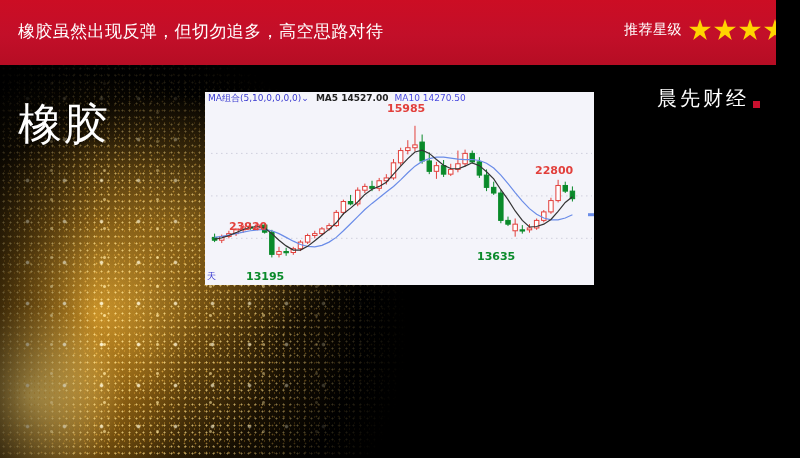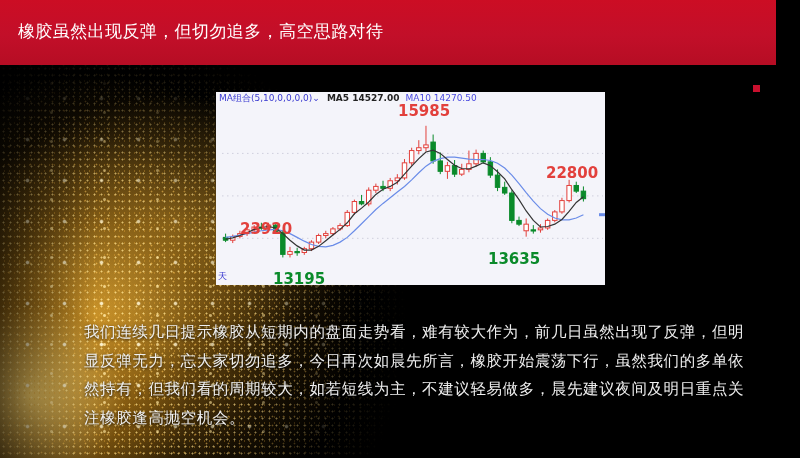--- a/index.html
+++ b/index.html
@@ -86,36 +86,36 @@
 
   
   .brand{
     position:absolute;right:16px;top:85px;display:flex;align-items:flex-end;gap:4px;z-index:8;
   }
   .brand-name{font-size:20px;color:#ffffff;letter-spacing:3px;}
   .brand-dot{width:7px;height:7px;background:#c8102e;display:inline-block;margin-bottom:4px;}
 
   
   .chart-panel{
-    position:absolute;left:216px;top:92px;width:389px;height:193px;
+    position:absolute;left:205px;top:92px;width:389px;height:193px;
     background:#f4f4fa;z-index:9;overflow:hidden;
   }
   .chart-header{
     position:absolute;left:3px;top:0px;height:13px;line-height:13px;
     white-space:nowrap;font-size:9px;
     font-family:"DejaVu Sans","Liberation Sans",sans-serif;
   }
   .chart-header .ma-combo{color:#3a3ad0;}
   .chart-header .ma5{color:#222;margin-left:7px;font-weight:bold;}
   .chart-header .ma10{color:#4a4ae0;margin-left:6px;}
   .chart-svg{position:absolute;left:0;top:0;}
   .axis-day{
     position:absolute;left:2px;bottom:2px;font-size:9px;color:#3a3ad0;
   }
-  .clabel{position:absolute;font-size:15px;white-space:nowrap;font-weight:bold;}
+  .clabel{position:absolute;font-size:11px;white-space:nowrap;font-weight:bold;}
   .clabel.up{color:#e2403c;}
   .clabel.dn{color:#0a8a2a;}
 
   
   .body-copy{
     position:absolute;left:84px;top:318px;width:672px;z-index:8;
     font-size:15.5px;line-height:28.5px;color:#efefef;letter-spacing:.6px;
     text-shadow:0 1px 3px rgba(0,0,0,.85);
   }
   .body-copy p{margin:0;}
@@ -128,24 +128,35 @@
   <div class="glitter">
     <div class="g1"></div>
     <div class="g2"></div>
     <div class="g3"></div>
     <div class="g4"></div>
     <div class="vig"></div>
   </div>
 
   <div class="header-band">
     <div class="header-title">橡胶虽然出现反弹，但切勿追多，高空思路对待</div>
-  </div>
-
+    <div class="rating-wrap">
+      <span class="rating-label">推荐星级</span>
+      <span class="stars">
+        <i class="star"></i>
+        <i class="star"></i>
+        <i class="star"></i>
+        <i class="star"></i>
+      </span>
+    </div>
+  </div>
+
+  <div class="big-title">橡胶</div>
 
   <div class="brand">
+    <span class="brand-name">晨先财经</span>
     <span class="brand-dot"></span>
   </div>
 
   <div class="chart-panel">
     <div class="chart-header">
       <span class="ma-combo">MA组合(5,10,0,0,0,0)</span><span class="ma-combo">⌄</span><span class="ma5"><span>MA5</span> <span>14527.00</span></span><span class="ma10"><span>MA10</span> <span>14270.50</span></span>
     </div>
     <svg class="chart-svg" id="chart-svg" width="389" height="193">
         <line x1="6" x2="387" y1="146.3" y2="146.3" stroke="#cfcfdd" stroke-width="1" stroke-dasharray="1.5 3.5"></line>
         <line x1="6" x2="387" y1="103.9" y2="103.9" stroke="#cfcfdd" stroke-width="1" stroke-dasharray="1.5 3.5"></line>
@@ -254,22 +265,19 @@
         <rect x="365.20" y="99.14" width="4.44" height="7.55" fill="#0a8a2a" stroke="#0a8a2a" stroke-width="1"></rect>
         <polyline points="9.58,145.38 16.74,144.44 23.89,143.03 31.05,141.61 38.21,140.19 45.36,138.78 52.52,137.83 59.68,137.36 66.83,138.78 73.99,141.61 81.15,145.38 88.30,149.16 95.46,152.46 102.62,154.35 109.77,154.82 116.93,153.41 124.09,150.10 131.25,145.38 138.40,138.78 145.56,131.70 152.72,124.62 159.87,117.54 167.03,111.41 174.19,105.75 181.34,100.08 188.50,94.42 195.66,87.82 202.81,80.74 209.97,74.13 217.13,69.41 224.28,66.58 231.44,65.17 238.60,65.17 245.75,66.11 252.91,67.05 260.07,67.53 267.23,67.53 274.38,68.47 281.54,71.30 288.70,76.02 295.85,83.10 303.01,91.59 310.17,100.56 317.32,109.05 324.48,116.60 331.64,122.26 338.79,126.04 345.95,127.93 353.11,127.93 360.26,126.04 367.42,122.73" fill="none" stroke="#6a8ce8" stroke-width="1.2"></polyline>
         <polyline points="9.58,147.27 16.74,145.86 23.89,143.50 31.05,140.67 38.21,137.36 45.36,135.47 52.52,134.53 59.68,135.95 66.83,141.61 73.99,148.22 81.15,153.88 88.30,158.13 95.46,158.13 102.62,154.35 109.77,148.69 116.93,143.03 124.09,137.36 131.25,130.76 138.40,121.79 145.56,116.13 152.72,109.99 159.87,102.44 167.03,97.25 174.19,94.42 181.34,90.18 188.50,82.15 195.66,74.13 202.81,66.58 209.97,59.97 217.13,58.09 224.28,61.39 231.44,67.53 238.60,73.19 245.75,76.49 252.91,76.96 260.07,74.13 267.23,70.83 274.38,73.66 281.54,79.79 288.70,86.87 295.85,97.72 303.01,107.63 310.17,118.96 317.32,128.40 324.48,135.00 331.64,134.53 338.79,132.17 345.95,127.45 353.11,119.43 360.26,110.47 367.42,104.80" fill="none" stroke="#333333" stroke-width="1.2"></polyline>
         <rect x="383" y="121.2" width="6" height="3" fill="#6a8ce8"></rect>
       </svg>
     <div class="axis-day">天</div>
     <div id="chart-annotations">
         <div class="clabel up" style="left: 182px; top: 10px;">15985</div>
         <div class="clabel up" style="left: 330px; top: 72px;">22800</div>
         <div class="clabel up" style="left: 24px; top: 128px;">23920</div>
-        <div class="clabel dn" style="left: 41px; top: 178px; margin-left: 16px;">13195</div>
+        <div class="clabel dn" style="left: 41px; top: 178px;">13195</div>
         <div class="clabel dn" style="left: 272px; top: 158px; text-align: center;">13635</div>
       </div>
   </div>
 
-  <div class="body-copy">
-    <p>我们连续几日提示橡胶从短期内的盘面走势看，难有较大作为，前几日虽然出现了反弹，但明显反弹无力，忘大家切勿追多，今日再次如晨先所言，橡胶开始震荡下行，虽然我们的多单依然持有，但我们看的周期较大，如若短线为主，不建议轻易做多，晨先建议夜间及明日重点关注橡胶逢高抛空机会。</p>
-  </div>
 
 </div>
 
 </body></html>

